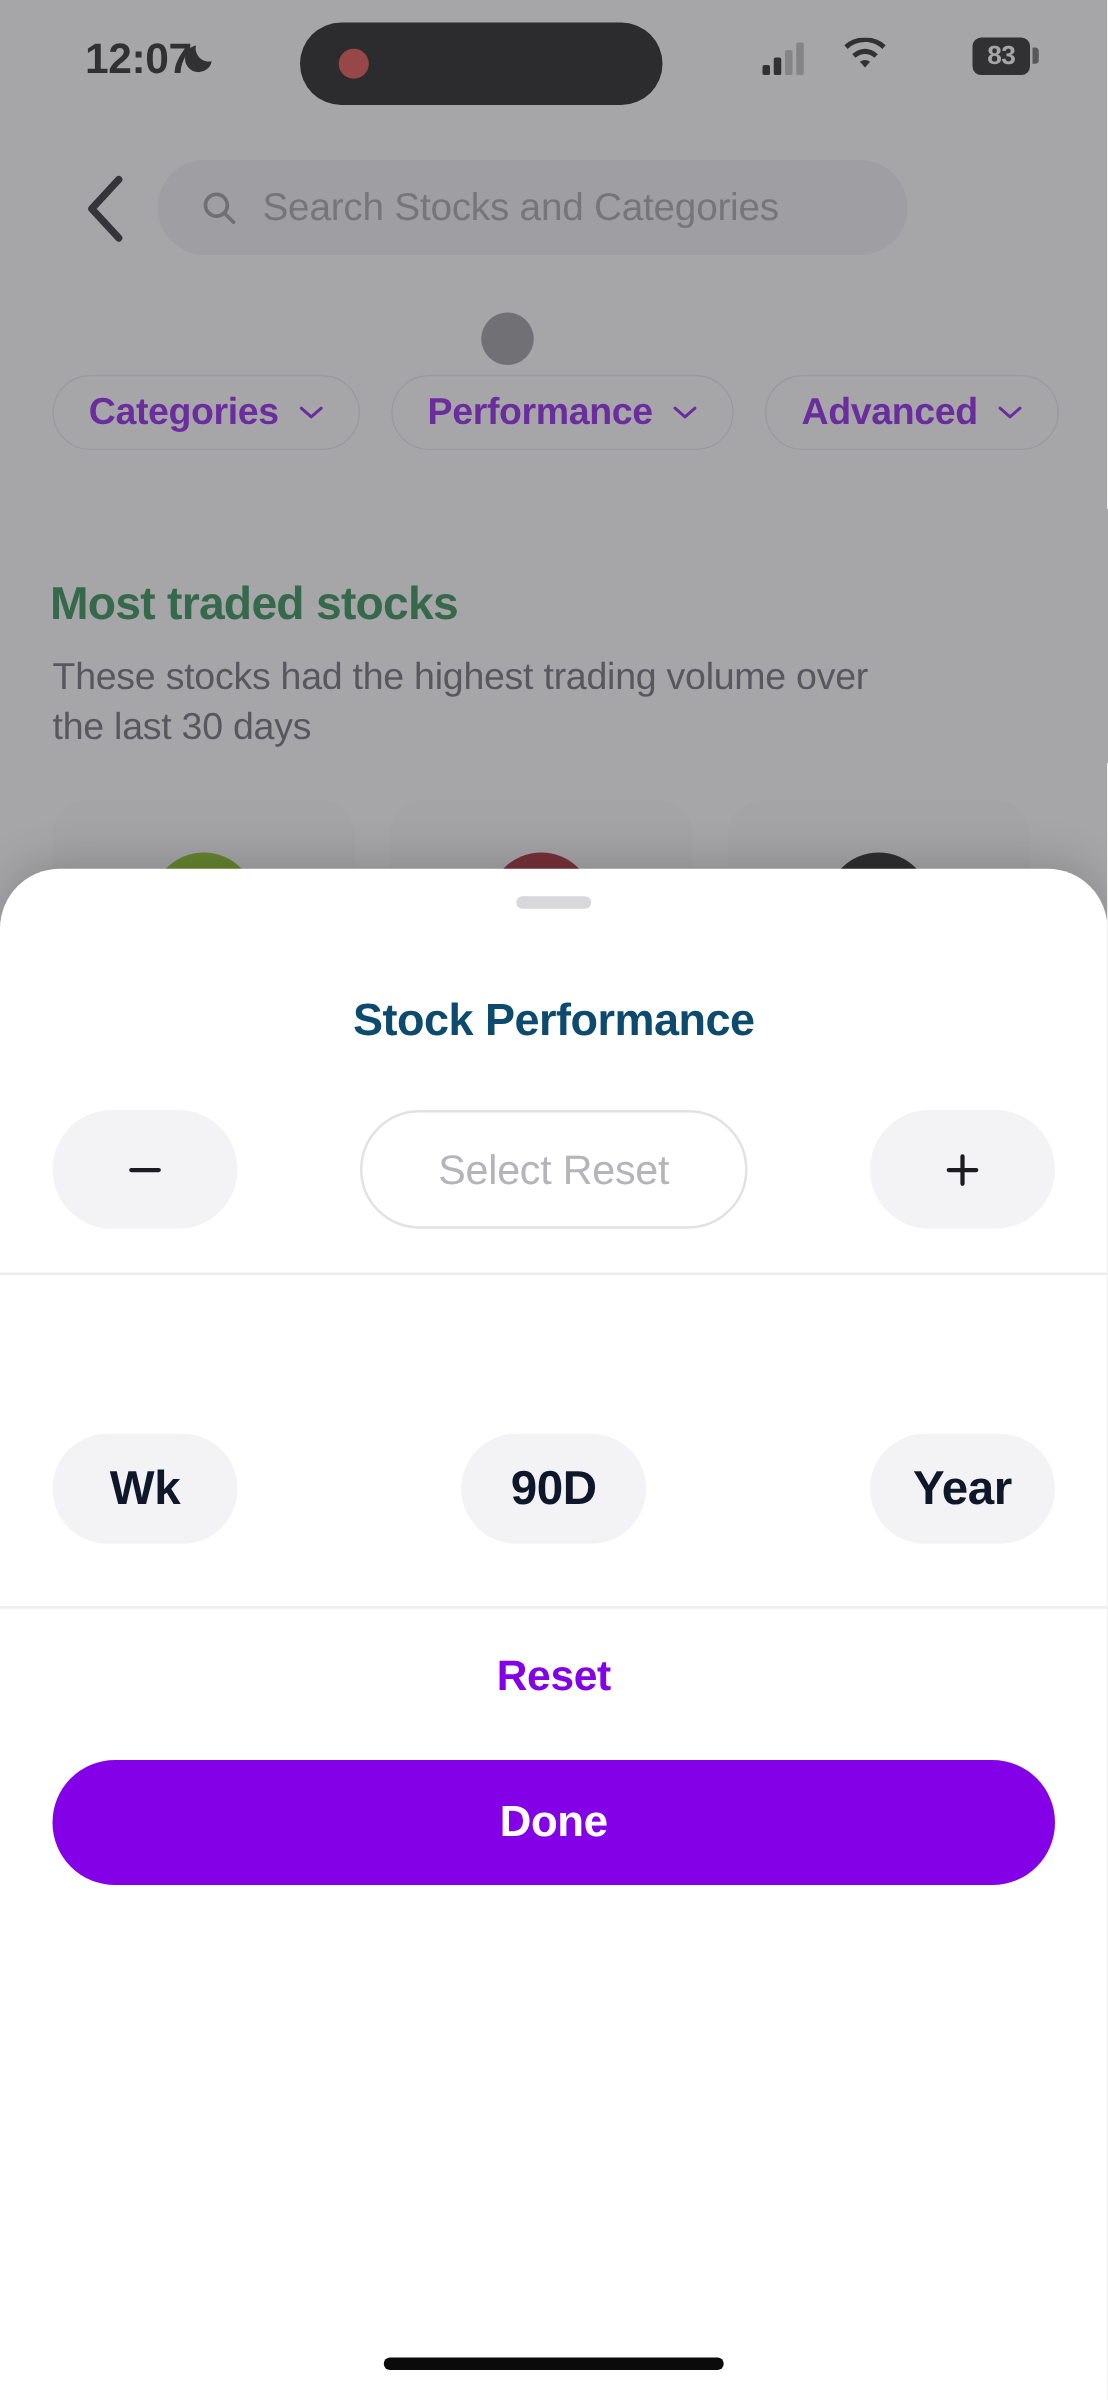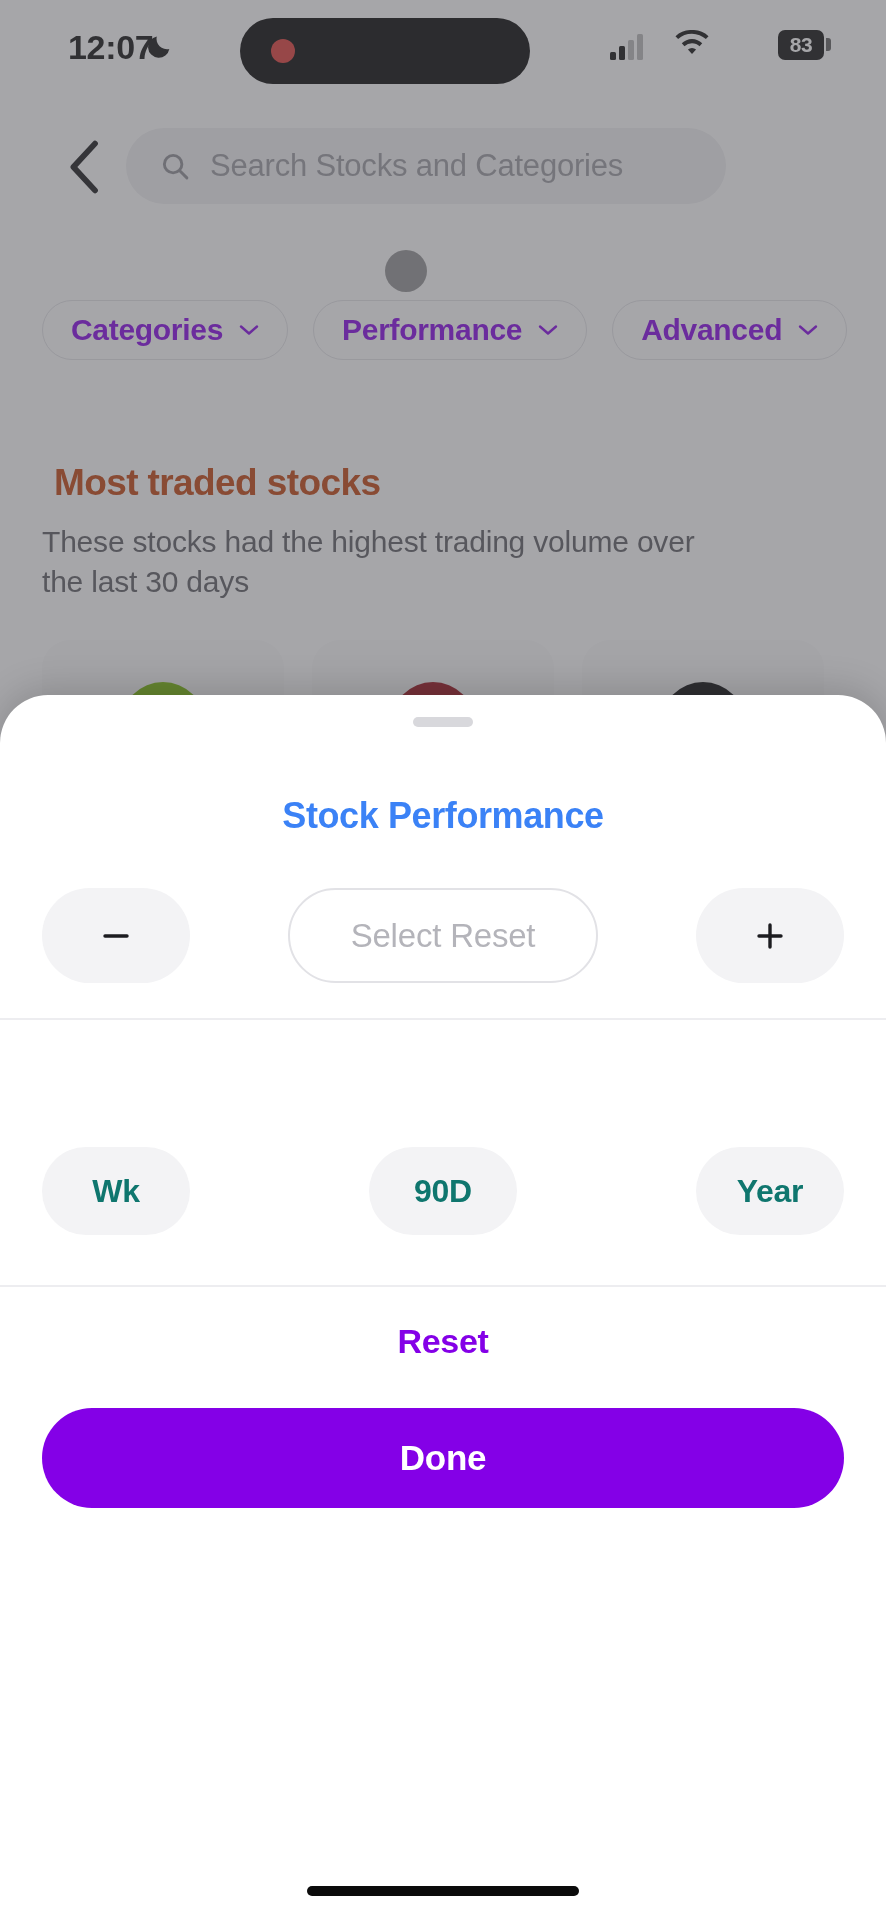--- a/index.html
+++ b/index.html
@@ -165,24 +165,24 @@
     letter-spacing: -0.3px;
   }
   .chev-down {
     width: 20px; height: 12px;
     flex: none;
   }
 
   
   #section-title {
     position: absolute;
-    left: 54px; top: 462px;
+    left: 40px; top: 462px;
     font-size: 37px;
     font-weight: 700;
-    color: #c2410c;
+    color: #15803d;
     letter-spacing: -0.6px;
   }
   #section-desc {
     position: absolute;
     left: 42px; top: 522px;
     width: 700px;
     font-size: 30px;
     line-height: 1.33;
     color: #5b5b61;
     letter-spacing: -0.2px;
@@ -260,21 +260,21 @@
     border-radius: 5px;
     background: #d8d8dc;
   }
   #sheet-title {
     position: absolute;
     top: 100px;
     width: 100%;
     text-align: center;
     font-size: 36px;
     font-weight: 700;
-    color: #3b82f6;
+    color: #0c4a6e;
     letter-spacing: -0.4px;
   }
 
   
   #stepper-row {
     position: absolute;
     top: 193px; left: 0;
     width: 886px;
     display: flex;
     align-items: center;
@@ -342,23 +342,23 @@
     background: #f3f3f5;
     border: none;
     border-radius: 44px;
     display: flex;
     align-items: center;
     justify-content: center;
     cursor: pointer;
     font-family: "Liberation Sans", sans-serif;
   }
   .period-chip-label {
-    font-size: 32px;
-    font-weight: 700;
-    color: #0f766e;
+    font-size: 38px;
+    font-weight: 700;
+    color: #0f172a;
     letter-spacing: -0.3px;
   }
 
   #reset-button {
     position: absolute;
     top: 627px;
     width: 100%;
     text-align: center;
     font-size: 34px;
     font-weight: 700;

